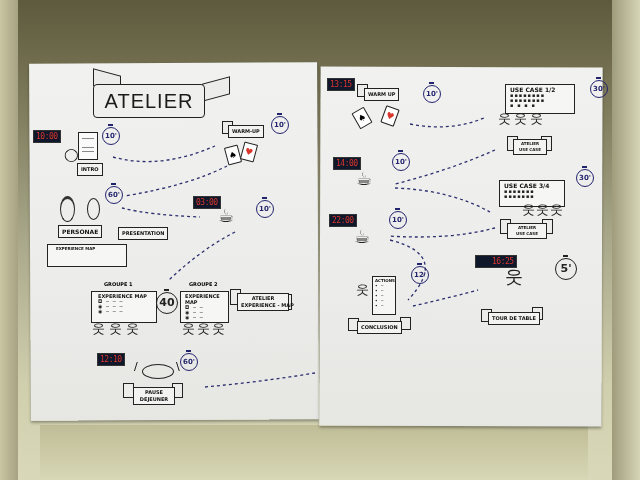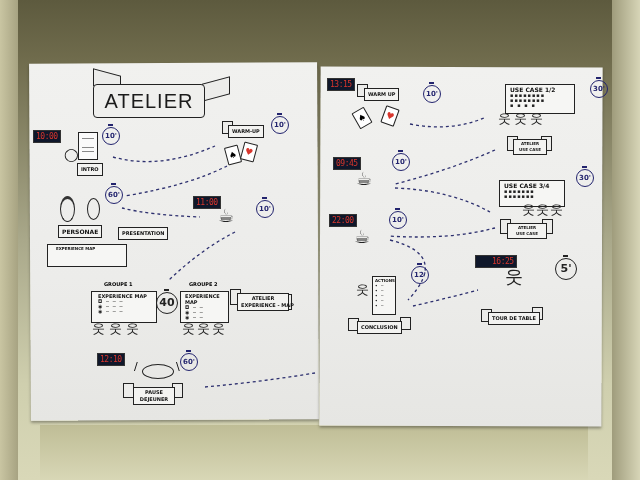--- a/index.html
+++ b/index.html
@@ -77,21 +77,21 @@
 
 <div class="timer" style="left:105px;top:186px;">60'</div>
 <div class="abs" style="left:60px;top:196px;width:13px;height:22px;border:1.3px solid #222;border-radius:50%;border-top:3px solid #333;"></div>
 <div class="abs" style="left:87px;top:198px;width:11px;height:20px;border:1.3px solid #222;border-radius:50%;"></div>
 <div class="banner" style="left:58px;top:225px;font-size:6px;">PERSONAE</div>
 <div class="banner" style="left:118px;top:227px;font-size:5px;">PRESENTATION</div>
 <div class="board" style="left:47px;top:244px;width:70px;height:20px;font-size:4px;padding:1px 0 0 8px;">
   <span>EXPERIENCE MAP</span>
 </div>
 
-<div class="clock" style="left:193px;top:196px;">11:00</div>
+<div class="clock" style="left:193px;top:196px;">03:00</div>
 <div class="timer" style="left:256px;top:200px;">10'</div>
 <div class="cup" style="left:218px;top:205px;">☕</div>
 
 <div class="abs" style="left:104px;top:281px;font-size:5px;font-weight:bold;">GROUPE 1</div>
 <div class="board" style="left:91px;top:291px;width:58px;height:29px;padding:1px 0 0 6px;">
   <span>EXPERIENCE MAP</span>
   <div class="dots">◘ ─ ─ ─<br>◉ ─ ─ ─<br>◉ ─ ─ ─</div>
 </div>
 <div class="person" style="left:92px;top:322px;letter-spacing:4px;">웃웃웃</div>
 <div class="timer big" style="left:156px;top:292px;">40</div>
@@ -133,21 +133,21 @@
 </div>
 <div class="timer" style="left:590px;top:80px;">30'</div>
 <div class="person" style="left:498px;top:112px;letter-spacing:3px;">웃웃웃</div>
 <div class="banner-wing" style="left:507px;top:136px;height:13px;"></div>
 <div class="banner-wing" style="left:541px;top:136px;height:13px;"></div>
 <div class="banner" style="left:513px;top:139px;width:26px;font-size:4px;line-height:6px;">
   <div>ATELIER</div>
   <div>USE CASE</div>
 </div>
 
-<div class="clock" style="left:333px;top:157px;">09:45</div>
+<div class="clock" style="left:333px;top:157px;">14:00</div>
 <div class="timer" style="left:392px;top:153px;">10'</div>
 <div class="cup" style="left:356px;top:168px;">☕</div>
 
 <div class="timer" style="left:576px;top:169px;">30'</div>
 <div class="board" style="left:499px;top:180px;width:60px;height:24px;padding:1px 0 0 4px;font-size:6px;">
   <span>USE CASE 3/4</span>
   <div class="dots">▪▪▪▪▪▪▪<br>▪▪▪▪▪▪▪</div>
 </div>
 <div class="person" style="left:522px;top:203px;letter-spacing:1px;">웃웃웃</div>
 <div class="banner-wing" style="left:500px;top:219px;height:13px;"></div>

